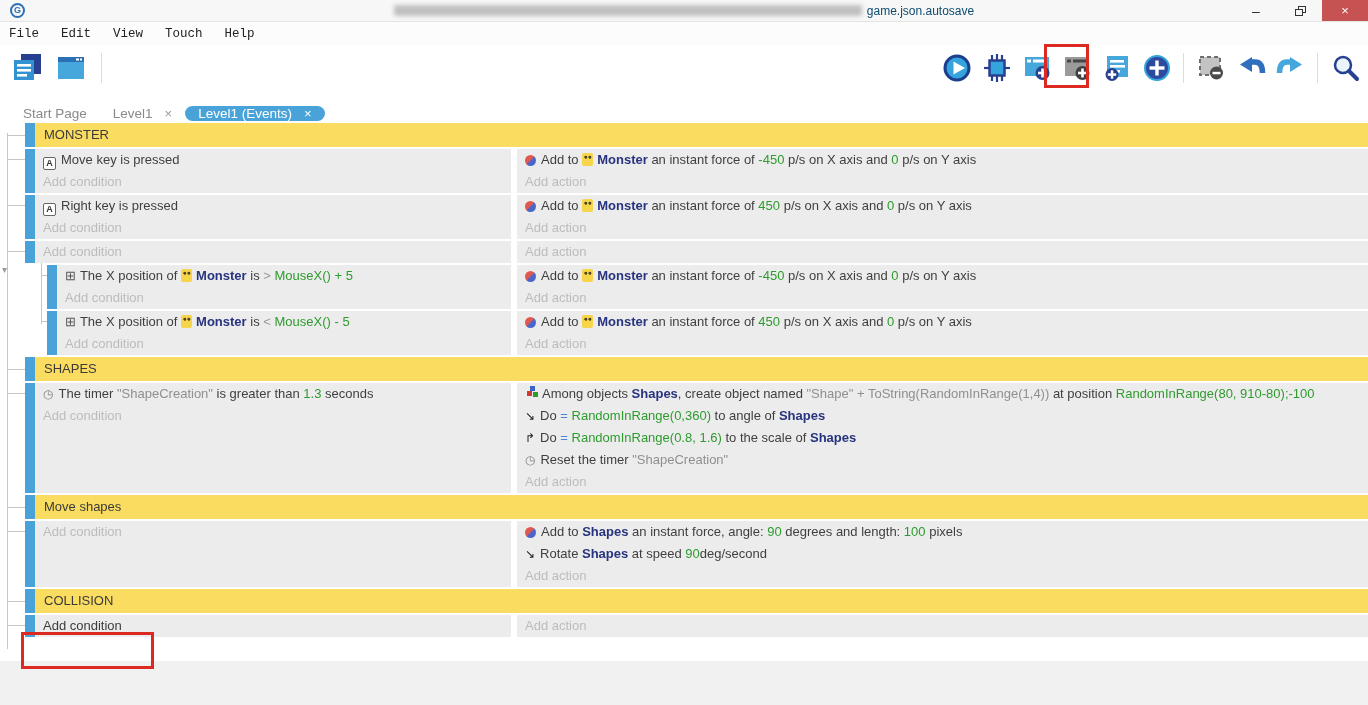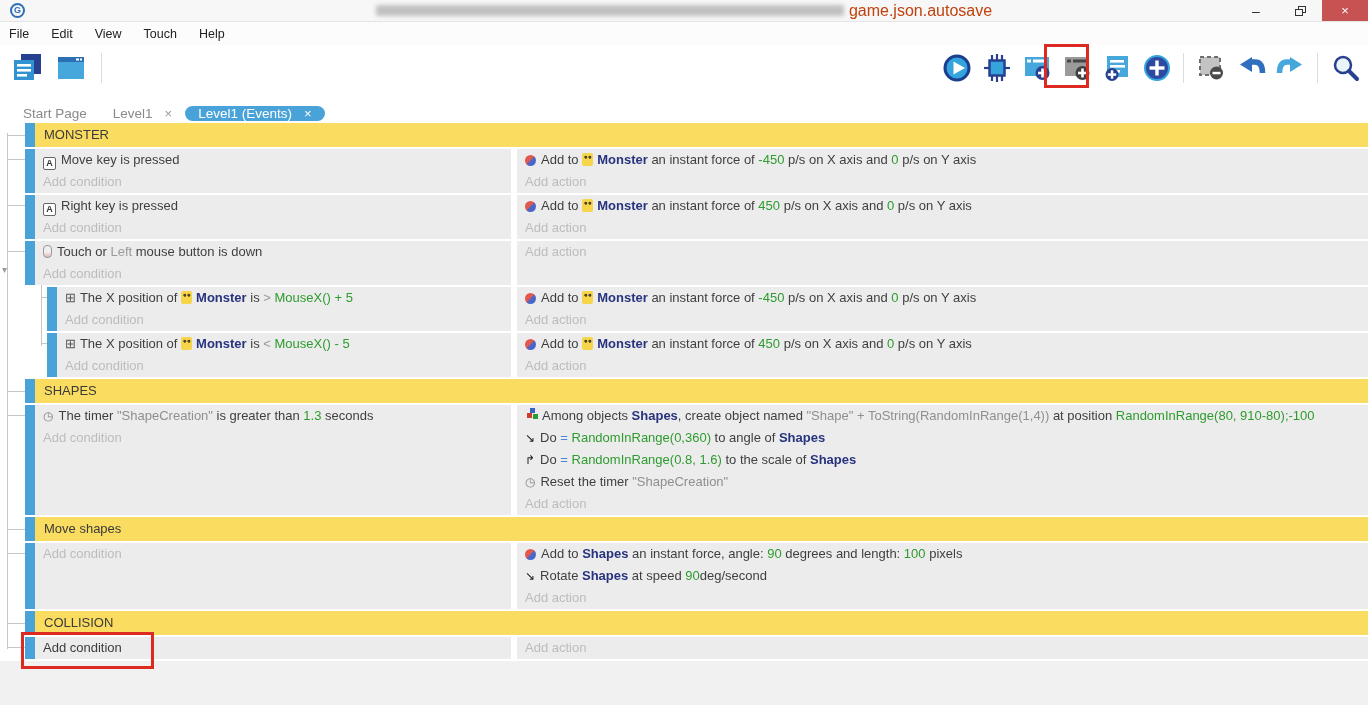--- a/index.html
+++ b/index.html
@@ -4,31 +4,31 @@
 <style>
   * { box-sizing: border-box; margin: 0; padding: 0; }
   html,body { width:1368px; height:705px; overflow:hidden; }
   body { font-family:"Liberation Sans", sans-serif; background:#fff; position:relative; }
 
   
   .titlebar { height:22px; background:#f7f7f7; border-bottom:1px solid #e4e4e4; display:flex; align-items:center; position:relative; }
   .app-logo { width:15px; height:15px; margin-left:10px; border:2px solid #2d6fb5; border-radius:50%; color:#2d6fb5; font-size:9px; font-weight:bold; text-align:center; line-height:11px; flex:none; }
   .title-center { position:absolute; left:0; right:0; top:0; bottom:0; display:flex; align-items:center; justify-content:center; gap:5px; }
   .blur-block { width:468px; height:11px; background:#a9a9a9; opacity:.7; border-radius:2px; filter:blur(2px); }
-  .title-text { font-size:16px; color:#c2410c; }
+  .title-text { font-size:12px; color:#0c4a6e; }
   .win-controls { margin-left:auto; display:flex; height:100%; position:relative; z-index:2; }
   .win-btn { width:44px; height:100%; display:flex; align-items:center; justify-content:center; font-size:14px; color:#333; }
   .win-close { background:#c75252; color:#fff; width:46px; font-size:13px; }
   .restore-glyph { position:relative; width:11px; height:10px; }
   .restore-glyph .rg-back { position:absolute; top:0; right:0; width:8px; height:7px; border:1px solid #333; }
   .restore-glyph .rg-front { position:absolute; bottom:0; left:0; width:8px; height:7px; border:1px solid #333; background:#f7f7f7; }
 
   
   .menubar { height:23px; background:#fcfcfc; display:flex; align-items:center; font-size:12.5px; color:#222; }
-  .menu-item { padding:0 11px; }
+  .menu-item { padding:0 11px;font-family:Liberation Mono, monospace; }
   .menu-item:first-child { padding-left:9px; }
 
   
   .toolbar { height:45px; background:#fff; display:flex; align-items:center; }
   .tb-left { display:flex; align-items:center; margin-left:8px; gap:7px; }
   .tb-right { margin-left:auto; display:flex; align-items:center; margin-right:5px; gap:3px; }
   .tb-btn { width:37px; height:37px; display:flex; align-items:center; justify-content:center; flex:none; }
   .tb-sep { width:1px; height:30px; background:#dcdcdc; margin:0 5px; flex:none; }
 
   
@@ -271,21 +271,20 @@
       <div class="cell act">
         <div class="line"><span class="inline-icon icon-force"></span><span class="run s-t">Add to </span><span class="inline-icon icon-monster"></span><span class="run s-o">Monster</span><span class="run s-t"> an instant force of </span><span class="run s-g">450</span><span class="run s-t"> p/s on X axis and </span><span class="run s-g">0</span><span class="run s-t"> p/s on Y axis</span></div>
         <div class="line placeholder">Add action</div>
       </div>
     </div>
     <div class="row">
       <div class="connector"></div>
       <span class="collapse-arrow">▾</span>
       <div class="bluebar"></div>
       <div class="cell cond">
-        <div class="line"><span class="inline-icon icon-mouse"></span><span class="run s-t">Touch or </span><span class="run s-p">Left</span><span class="run s-t"> mouse button is down</span></div>
         <div class="line placeholder">Add condition</div>
       </div>
       <div class="cell act">
         <div class="line placeholder">Add action</div>
       </div>
     </div>
     <div class="children">
       <div class="row child">
         <div class="connector"></div>
         <div class="bluebar"></div>

